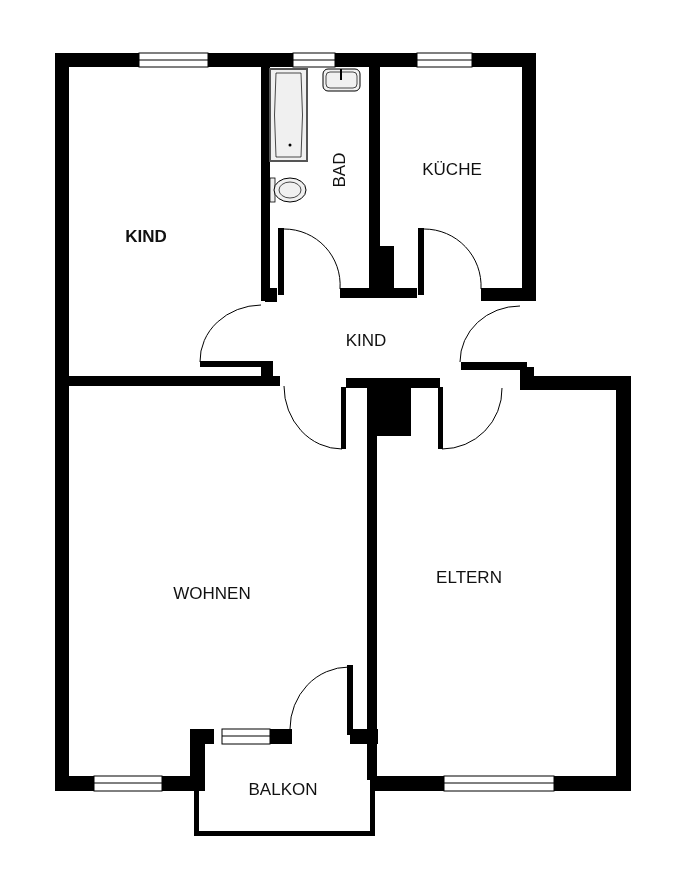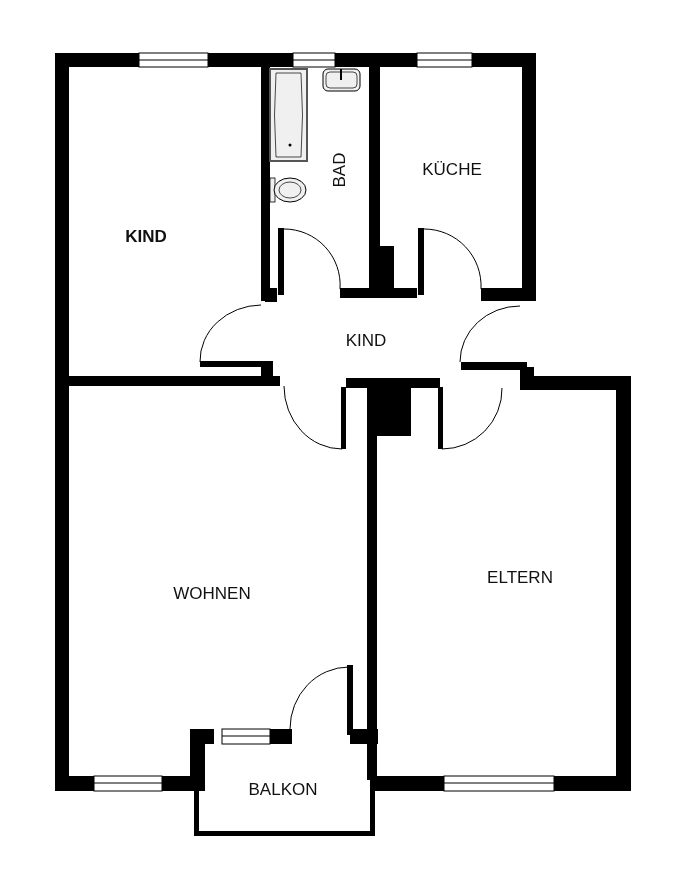--- a/index.html
+++ b/index.html
@@ -116,14 +116,14 @@
       <ellipse cx="290" cy="190" rx="11" ry="8" fill="none" stroke="#000" stroke-width="0.7"></ellipse>
     </g>
   </g>
 </svg>
 
 <div class="lbl" style="left:146px;top:237px;font-weight:bold;">KIND</div>
 <div class="lbl rot" style="left:340px;top:170px;">BAD</div>
 <div class="lbl" style="left:452px;top:170px;">KÜCHE</div>
 <div class="lbl" style="left:366px;top:341px;">KIND</div>
 <div class="lbl" style="left:212px;top:594px;">WOHNEN</div>
-<div class="lbl" style="left:520px;top:578px;">ELTERN</div>
+<div class="lbl" style="left:469px;top:578px;">ELTERN</div>
 <div class="lbl" style="left:283px;top:790px;text-align:right;">BALKON</div>
 
 </body></html>

